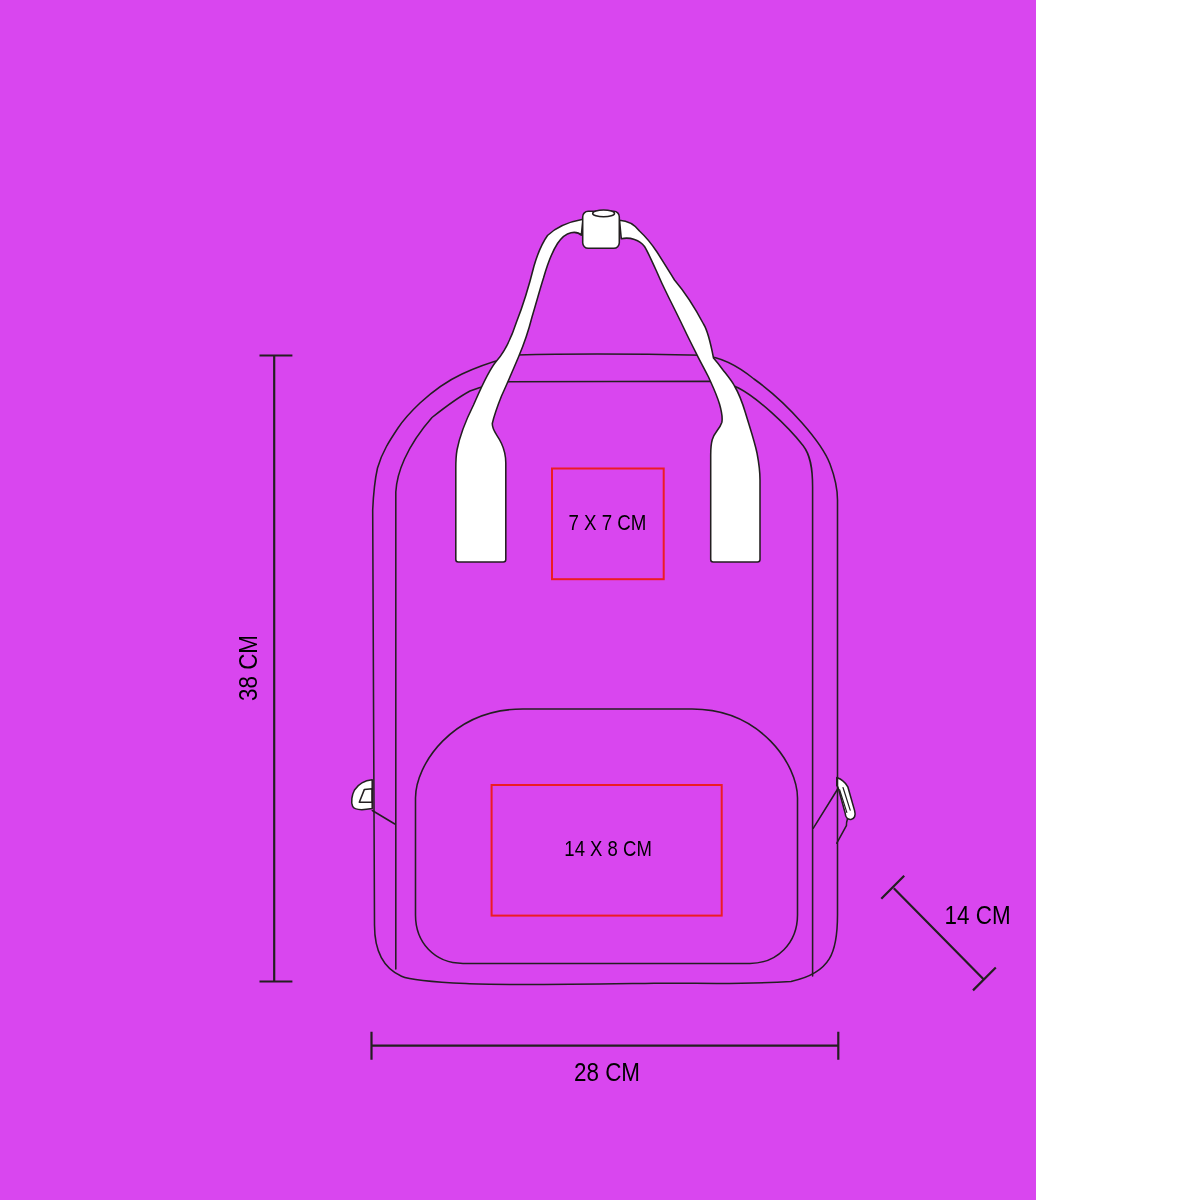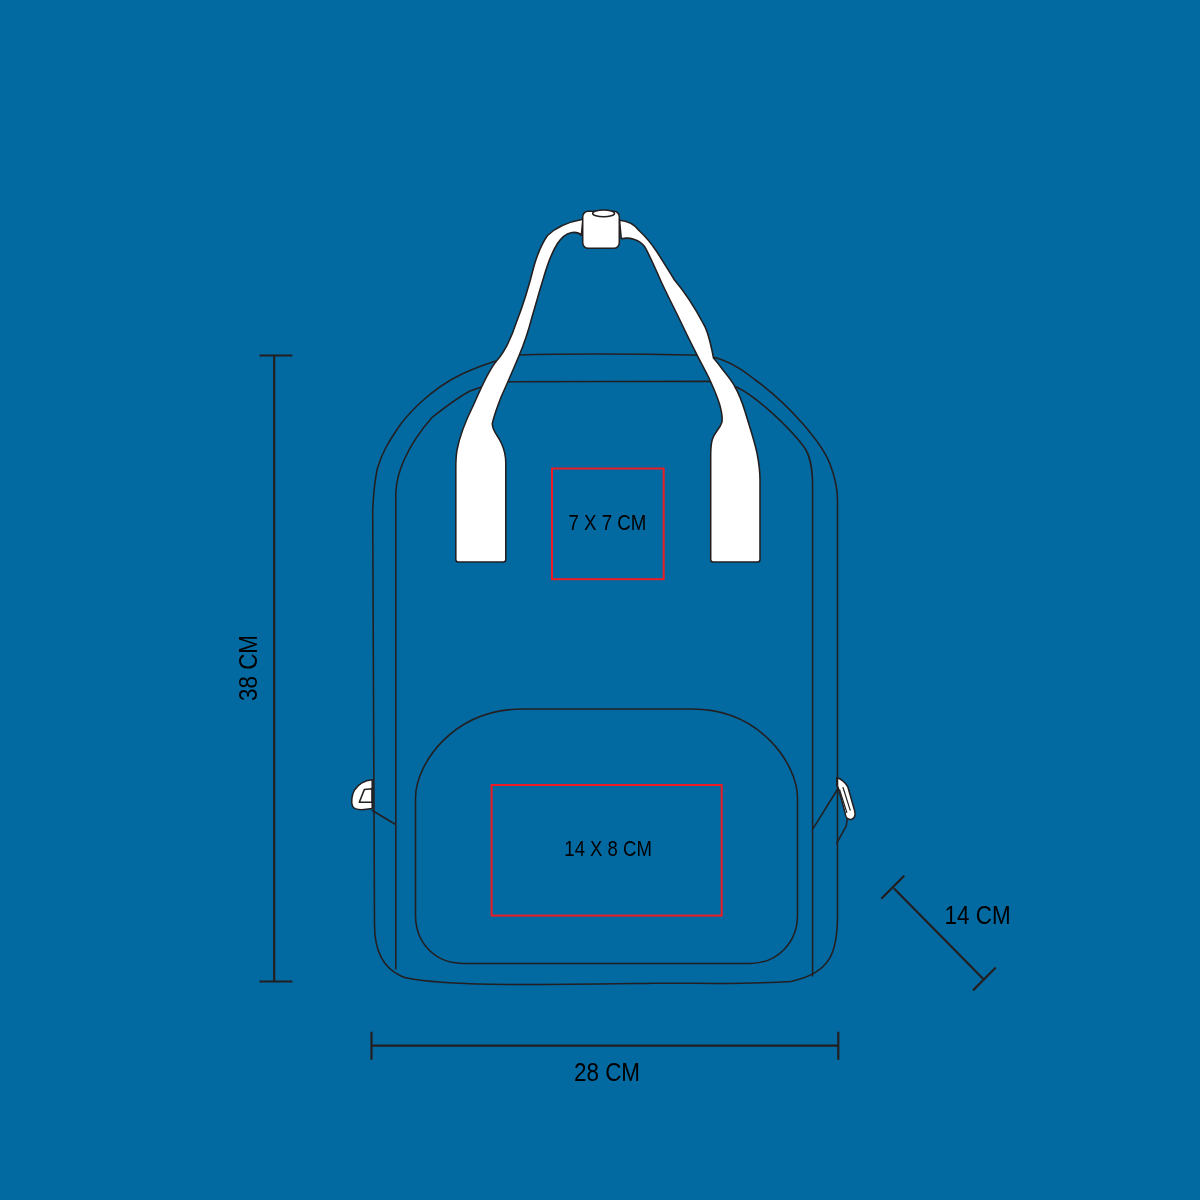--- a/index.html
+++ b/index.html
@@ -1,16 +1,16 @@
 <!DOCTYPE html>
 <html><head>
 <meta charset="utf-8">
 <style>
   html,body{margin:0;padding:0;background:#ffffff;}
-  .page{width:1200px;height:1200px;position:relative;background:#0369a1;overflow:hidden;text-align:right;}
+  .page{width:1036px;height:1200px;position:relative;background:#d946ef;overflow:hidden;text-align:right;}
   text{font-family:"Liberation Sans",sans-serif;fill:#000;}
 </style>
 </head>
 <body>
 
 <div class="page">
 <svg width="1200" height="1200" viewBox="0 0 1200 1200">
   <g fill="none" stroke="#231f20" stroke-width="1.55" stroke-linecap="round" stroke-linejoin="round">
 
     <g>

